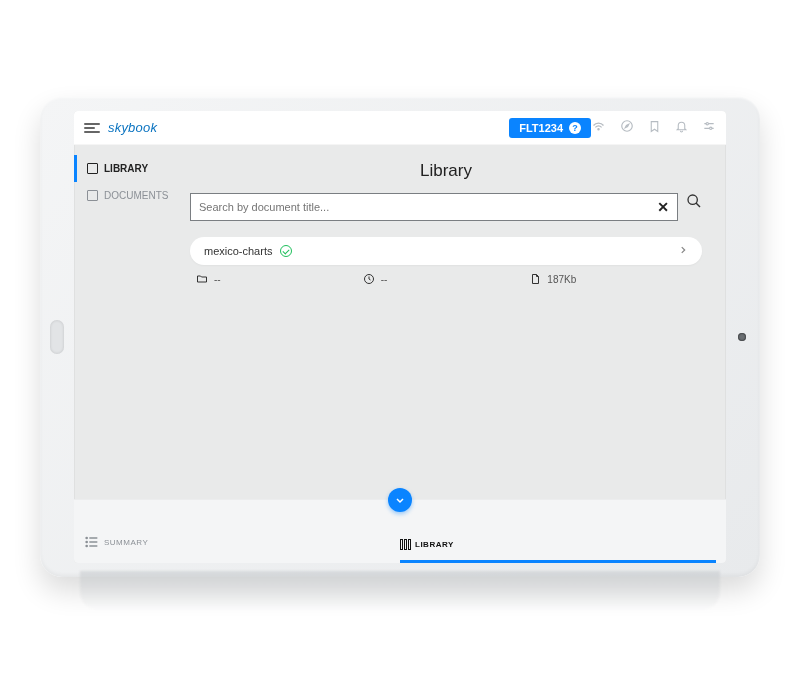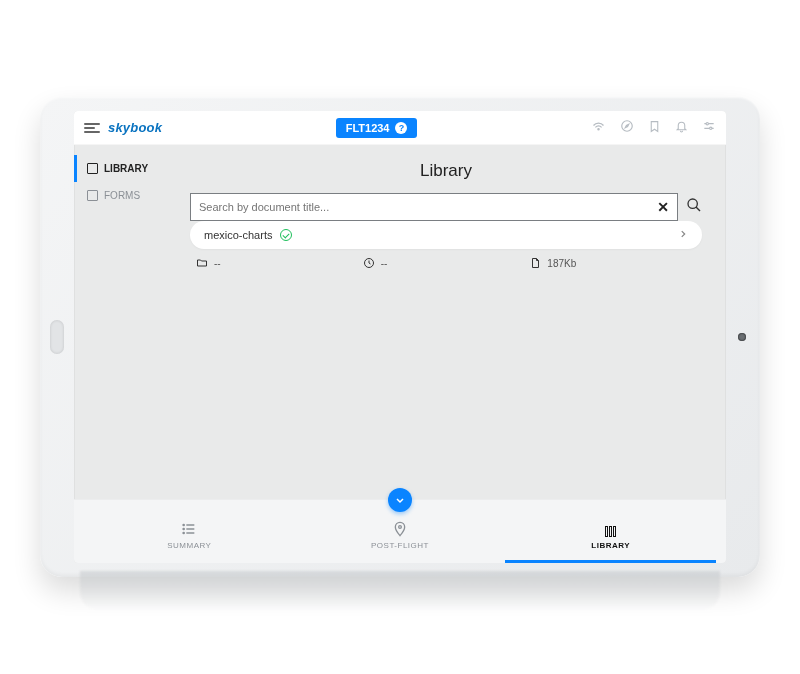--- a/index.html
+++ b/index.html
@@ -26,59 +26,59 @@
     display:flex; flex-direction:column; box-shadow: inset 0 0 0 1px rgba(0,0,0,.04);
   }
   
   .topbar {
     background:#fff; height:34px; display:flex; align-items:center; padding:0 10px;
     border-bottom:1px solid rgba(0,0,0,.04);
   }
   .menu-icon { width:16px; display:flex; flex-direction:column; gap:2px; margin-right:8px; cursor:pointer;}
   .menu-icon span{height:2px;background:#666;border-radius:1px;}
   .menu-icon span:nth-child(2){width:70%;}
-  .logo { color:#0a73c0; font-weight:700; font-style:italic; font-size:13px; letter-spacing:.2px;}
-  .topbar-center{ flex:1; display:flex; justify-content:center;}
+  .logo { color:#0a73c0; font-weight:400; font-style:italic; font-size:13px; letter-spacing:.2px;}
+  .topbar-center{ flex:1; display:flex; justify-content:flex-end;}
   .flight-pill{
     background:#0a84ff; color:#fff; font-size:11px; font-weight:600;
     padding:4px 10px; border-radius:3px; display:flex; align-items:center; gap:6px;
   }
   .pill-q{width:12px;height:12px;border-radius:50%;background:#fff;color:#0a84ff;font-size:9px;display:flex;align-items:center;justify-content:center;font-weight:700;}
   .top-icons{display:flex;gap:14px;align-items:center;}
   .ticon{color:#b6bcc2;}
   
   .main{flex:1; display:flex; overflow:hidden;}
   .sidebar{width:110px; padding:10px 0;}
   .side-item{display:flex;align-items:center;gap:6px;padding:8px 10px;font-size:10px;color:#8b9096;border-left:3px solid transparent;cursor:pointer;}
   .side-item.active{color:#222;font-weight:700;border-left-color:#0a84ff;}
   .side-sq{width:11px;height:11px;border:1.5px solid currentColor;border-radius:1px;}
   .content{flex:1; padding:10px 24px 10px 6px; display:flex; flex-direction:column; align-items:stretch;}
   .page-title{font-size:17px;color:#222;text-align:center;margin:6px 0 12px;font-weight:400;}
-  .search-row{display:flex;align-items:center;gap:8px;}
+  .search-row{display:flex;gap:8px;}
   .search-box{flex:1;display:flex;align-items:center;border:1px solid #7a7e82;background:#fff;padding:5px 8px;}
   .search-box input{flex:1;border:none;outline:none;font-size:11px;background:transparent;color:#333;}
   .clearx{font-size:14px;color:#222;cursor:pointer;font-weight:700;}
   .mag{color:#333;}
   .result-card{
-    background:#fff;border-radius:16px;padding:8px 14px;
+    margin-top:16px;background:#fff;border-radius:16px;padding:8px 14px;
     display:flex;align-items:center;gap:8px;font-size:11px;color:#333;
     box-shadow:0 1px 2px rgba(0,0,0,.04);cursor:pointer;
   }
   .checkcirc{width:12px;height:12px;border:1.5px solid #1fbf5c;border-radius:50%;display:flex;align-items:center;justify-content:center;}
   .checkcirc::after{content:"";width:5px;height:3px;border-left:1.5px solid #1fbf5c;border-bottom:1.5px solid #1fbf5c;transform:rotate(-45deg);margin-top:-1px;}
   .chev{margin-left:auto;color:#888;}
   .meta-row{display:flex;gap:0;margin-top:8px;font-size:10px;color:#555;padding:0 6px;}
   .meta-col{flex:1;display:flex;align-items:center;gap:6px;}
   .meta-col svg{flex-shrink:0;}
   
   .bottombar{
     background:#f4f5f6;border-top:1px solid rgba(0,0,0,.03);
     display:flex;align-items:flex-end;padding:4px 10px 0;position:relative;height:64px;
   }
-  .tab{flex:1;display:flex;flex-direction:column;align-items:center;gap:4px;
+  .tab{flex:1;display:flex;flex-direction:row;align-items:center;gap:4px;
     font-size:8px;letter-spacing:.5px;color:#8b9096;padding:6px 0 10px;border-bottom:3px solid transparent;cursor:pointer;}
   .tab.active{color:#111;font-weight:700;border-bottom-color:#0a84ff;}
   .tab svg,.tab .ticon2{color:inherit;}
   .center-chevron{
     position:absolute;left:50%;top:-12px;transform:translateX(-50%);
     width:24px;height:24px;border-radius:50%;background:#0a84ff;color:#fff;
     display:flex;align-items:center;justify-content:center;box-shadow:0 2px 4px rgba(10,132,255,.4);cursor:pointer;
   }
   .libicon{display:flex;gap:1px;}
   .libicon span{width:3px;height:11px;border:1px solid currentColor;}
@@ -148,21 +148,21 @@
     </div>
 
     <div class="main">
       <div class="sidebar">
         <div class="side-item active">
           <span class="side-sq"></span>
           <span>LIBRARY</span>
         </div>
         <div class="side-item">
           <span class="side-sq"></span>
-          <span>FORMS</span>
+          <span>DOCUMENTS</span>
         </div>
       </div>
 
       <div class="content">
         <div class="page-title">Library</div>
 
         <div class="search-row">
           <div class="search-box">
             <input type="text" placeholder="Search by document title..." style="">
             <span class="clearx">✕</span>
@@ -221,27 +221,20 @@
         <svg width="16" height="16" viewBox="0 0 24 24" fill="none" stroke="currentColor" stroke-width="2">
             <line x1="8" y1="6" x2="20" y2="6"></line>
             <line x1="8" y1="12" x2="20" y2="12"></line>
             <line x1="8" y1="18" x2="20" y2="18"></line>
             <circle cx="4" cy="6" r="1"></circle>
             <circle cx="4" cy="12" r="1"></circle>
             <circle cx="4" cy="18" r="1"></circle>
           </svg>
         <span>SUMMARY</span>
       </div>
-      <div class="tab">
-        <svg width="16" height="16" viewBox="0 0 24 24" fill="none" stroke="currentColor" stroke-width="2">
-            <path d="M12 2C8 2 5 5 5 9c0 5 7 13 7 13s7-8 7-13c0-4-3-7-7-7z"></path>
-            <circle cx="12" cy="9" r="2"></circle>
-          </svg>
-        <span>POST-FLIGHT</span>
-      </div>
       <div class="tab active">
         <span class="libicon">
             <span></span>
             <span></span>
             <span></span>
           </span>
         <span>LIBRARY</span>
       </div>
     </div>
 

